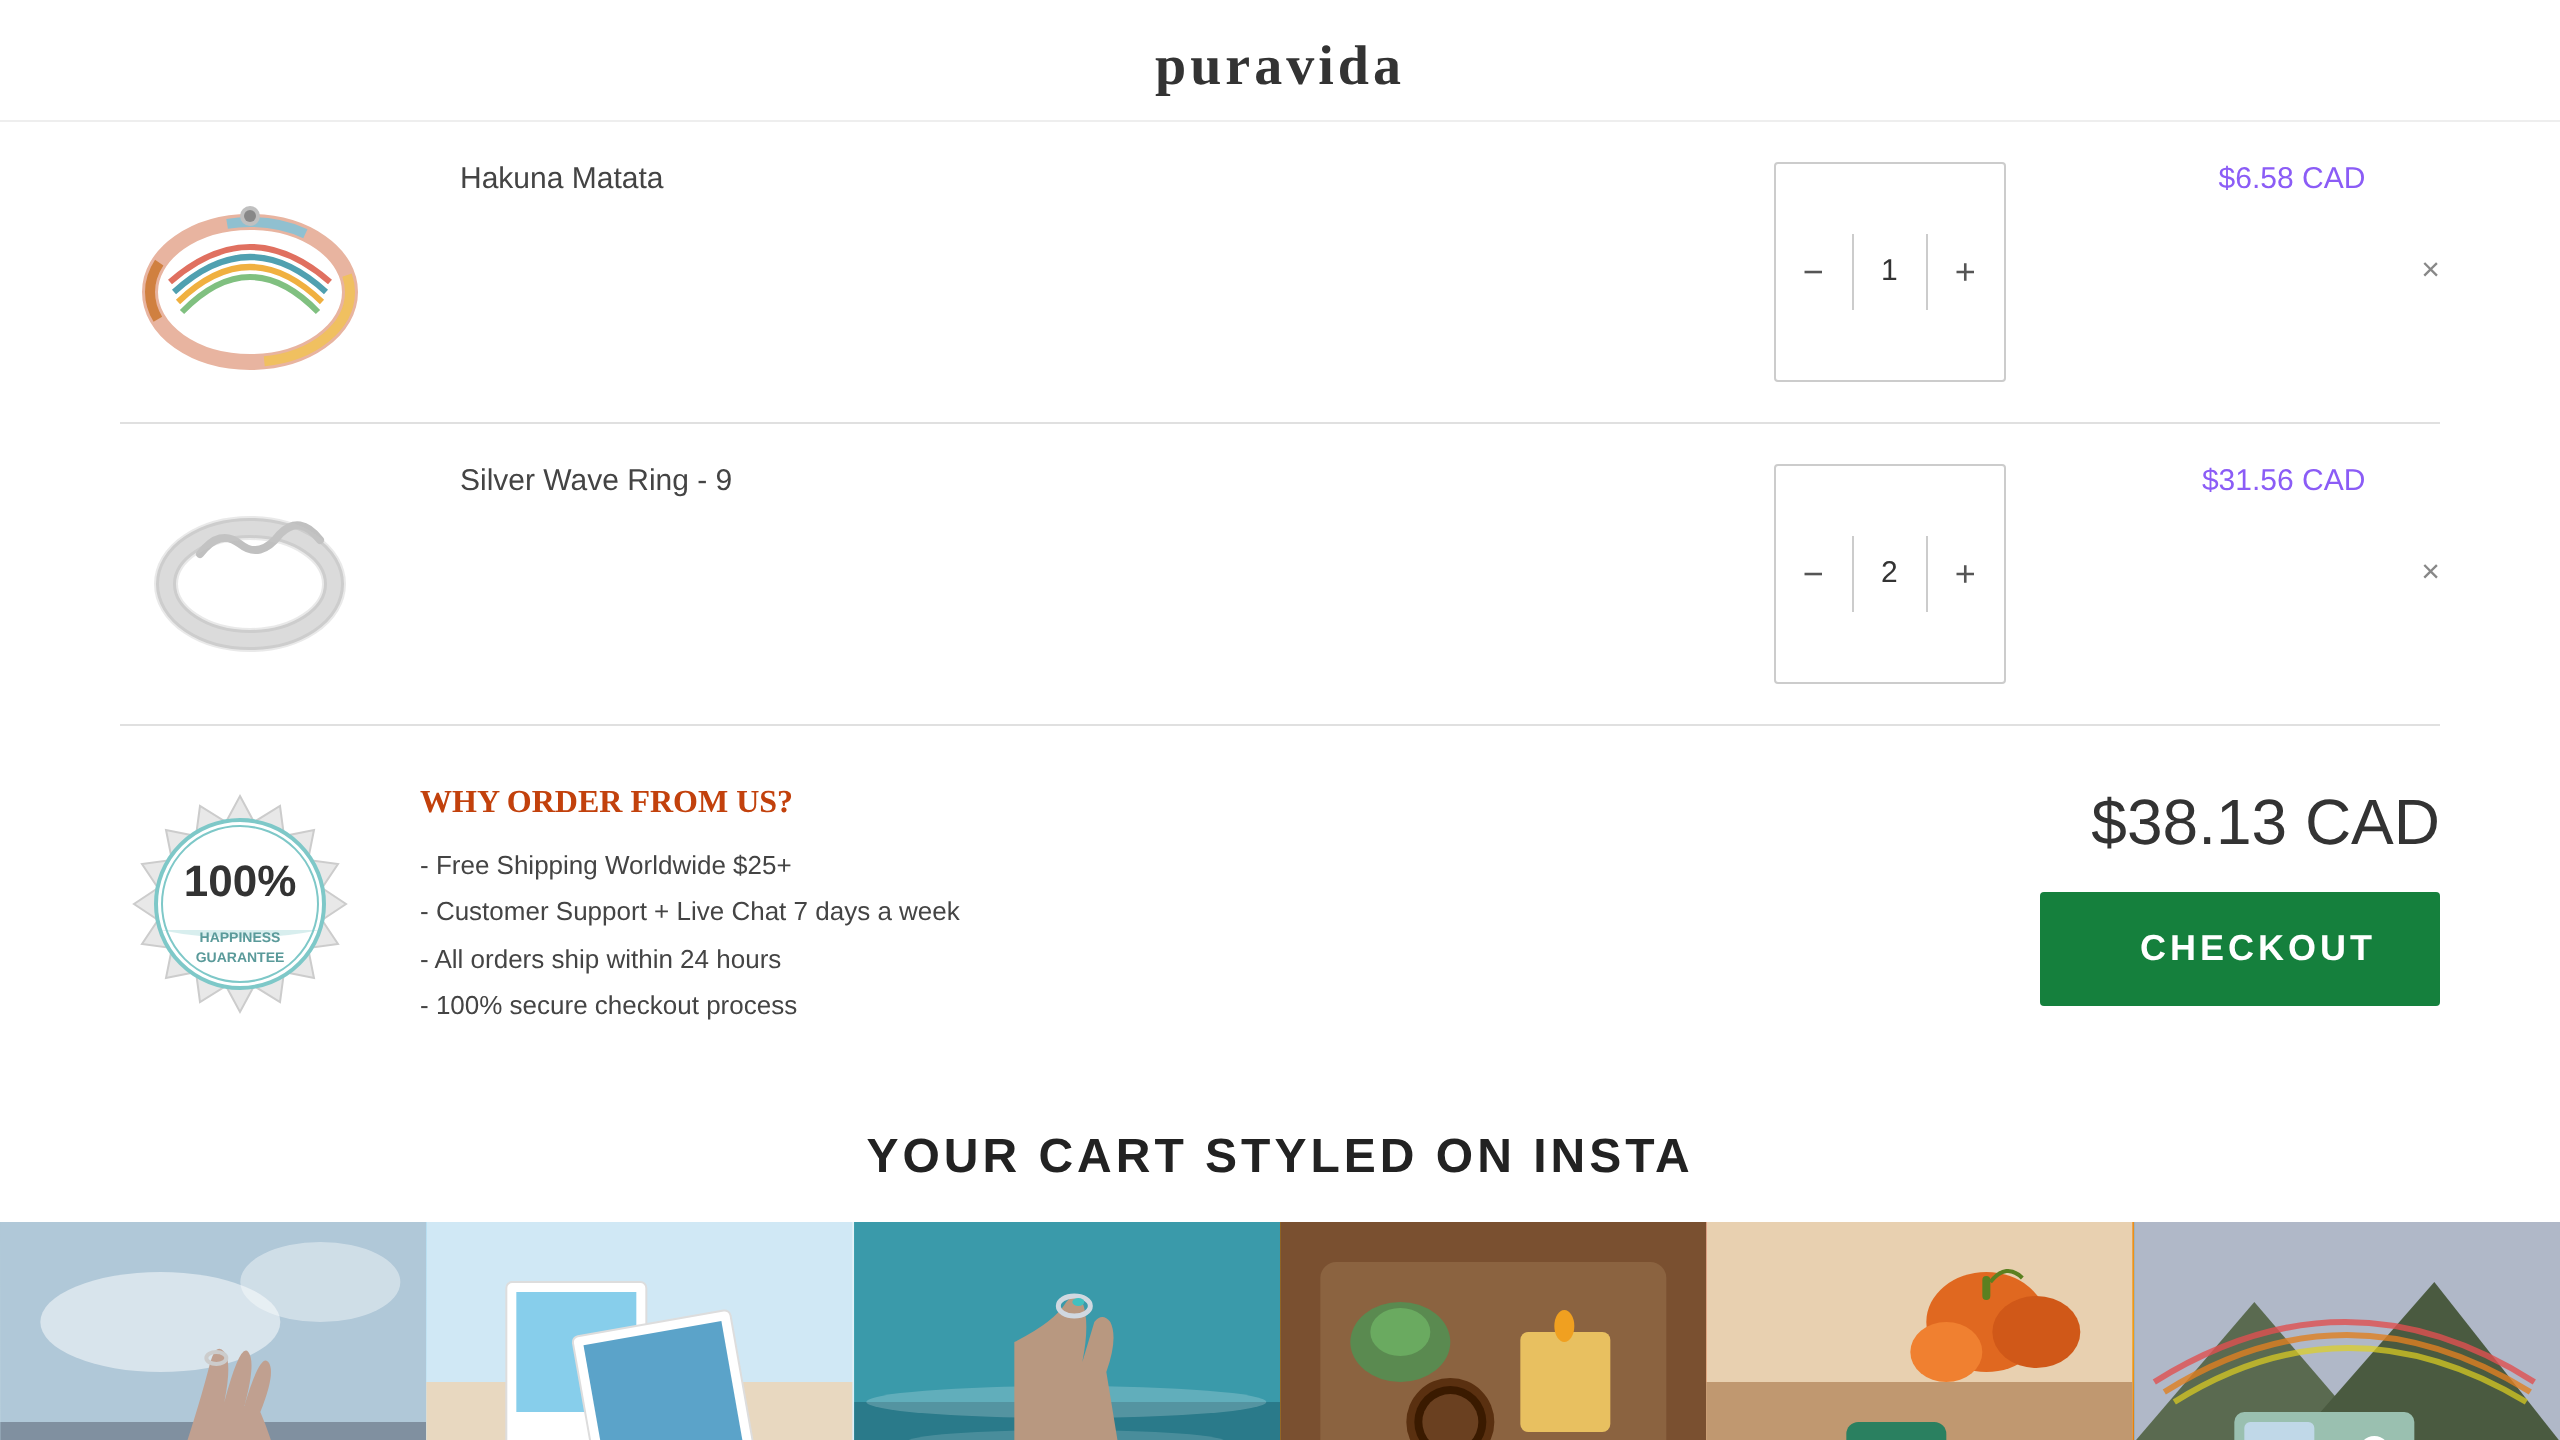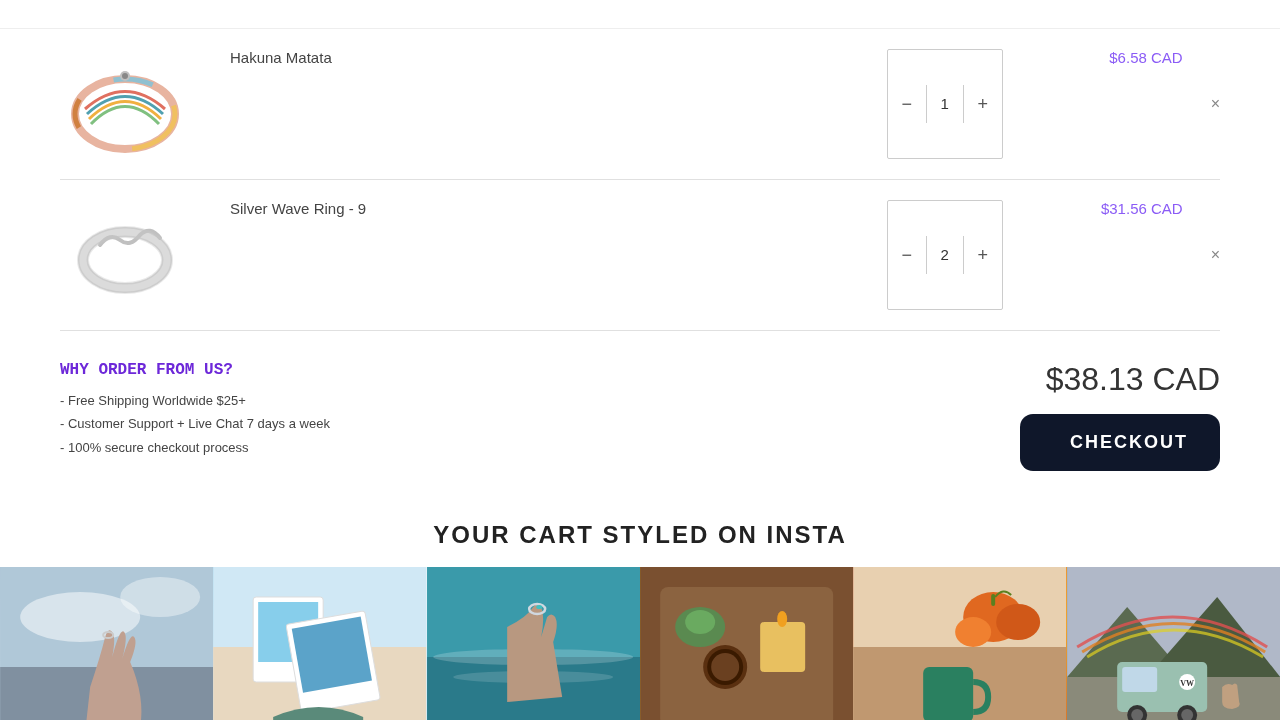--- a/index.html
+++ b/index.html
@@ -120,54 +120,54 @@
       width: 120px;
       height: 120px;
       flex-shrink: 0;
       margin-right: 30px;
     }
     .why-order {
       flex: 1;
       padding-right: 20px;
     }
     .why-order h3 {
-      font-family: Liberation Mono, monospace;
+      font-family: Liberation Serif, serif;
       font-weight: bold;
       font-size: 16px;
       margin-bottom: 10px;
-      color: #6d28d9;
+      color: #c2410c;
     }
     .why-order ul {
       list-style: none;
       font-family: Arial, sans-serif;
       font-size: 13px;
       color: #444;
       line-height: 1.8;
     }
     .checkout-section {
       text-align: right;
       flex-shrink: 0;
     }
     .total-price {
       font-size: 32px;
       color: #333;
       font-family: Arial, sans-serif;
       margin-bottom: 16px;
     }
     .checkout-btn {
-      background: #0f172a;
+      background: #15803d;
       color: #fff;
       border: none;
       padding: 18px 50px;
       font-size: 18px;
       font-family: Arial, sans-serif;
       font-weight: bold;
       letter-spacing: 2px;
       cursor: pointer;
-      border-radius: 13px;
+      border-radius: 2px;
       width: 200px;
     }
 
     
     .insta-section {
       text-align: center;
       padding: 30px 0 0;
     }
     .insta-title {
       font-family: Arial, sans-serif;
@@ -194,20 +194,21 @@
     .insta-5 { background: linear-gradient(135deg, #c0392b 0%, #e67e22 40%, #f39c12 70%, #d35400 100%); }
     .insta-6 { background: linear-gradient(135deg, #7dcea0 0%, #5d9b7a 40%, #8e44ad 70%, #2980b9 100%); }
 
     
   </style>
 </head>
 <body>
 
 <div class="header">
   <div>
+    <span class="logo-main">puravida</span>
   </div>
 </div>
 
 <div class="cart-container">
 
   <div class="cart-item">
     <div class="cart-item-image">
       <svg class="bracelet-img" viewBox="0 0 120 100" xmlns="http://www.w3.org/2000/svg">
 
         <ellipse cx="60" cy="60" rx="50" ry="35" fill="none" stroke="#e8b4a0" stroke-width="8"></ellipse>
@@ -250,26 +251,42 @@
       <button class="qty-btn">−</button>
       <div class="qty-value">2</div>
       <button class="qty-btn">+</button>
     </div>
     <div class="item-price">$31.56 CAD</div>
     <button class="remove-btn">×</button>
   </div>
 
   <div class="cart-bottom">
 
+    <div class="guarantee-badge">
+      <svg viewBox="0 0 120 120" xmlns="http://www.w3.org/2000/svg">
+
+        <polygon points="60,5 67,18 80,10 82,25 97,22 94,37 109,39 101,51 113,59 101,67 109,79 94,81 97,96 82,93 80,108 67,100 60,113 53,100 40,108 38,93 23,96 26,81 11,79 19,67 7,59 19,51 11,39 26,37 23,22 38,25 40,10 53,18" fill="#e8e8e8" stroke="#ccc" stroke-width="1"></polygon>
+
+        <circle cx="60" cy="59" r="42" fill="white" stroke="#7ec8c8" stroke-width="2"></circle>
+        <circle cx="60" cy="59" r="39" fill="white" stroke="#7ec8c8" stroke-width="1"></circle>
+
+        <text x="60" y="55" text-anchor="middle" font-family="Arial" font-size="22" font-weight="bold" fill="#333">100%</text>
+
+        <path d="M20 72 Q60 80 100 72" fill="#7ec8c8" opacity="0.3"></path>
+        <text x="60" y="78" text-anchor="middle" font-family="Arial" font-size="7" fill="#5a9a9a" font-weight="bold">HAPPINESS</text>
+        <text x="60" y="88" text-anchor="middle" font-family="Arial" font-size="7" fill="#5a9a9a" font-weight="bold">GUARANTEE</text>
+      </svg>
+    </div>
 
     <div class="why-order">
       <h3>WHY ORDER FROM US?</h3>
       <ul>
         <li>- Free Shipping Worldwide $25+</li>
         <li>- Customer Support + Live Chat 7 days a week</li>
+        <li>- All orders ship within 24 hours</li>
         <li>- 100% secure checkout process</li>
       </ul>
     </div>
 
     <div class="checkout-section">
       <div class="total-price">$38.13 CAD</div>
       <button class="checkout-btn">CHECKOUT</button>
     </div>
   </div>
 </div>

